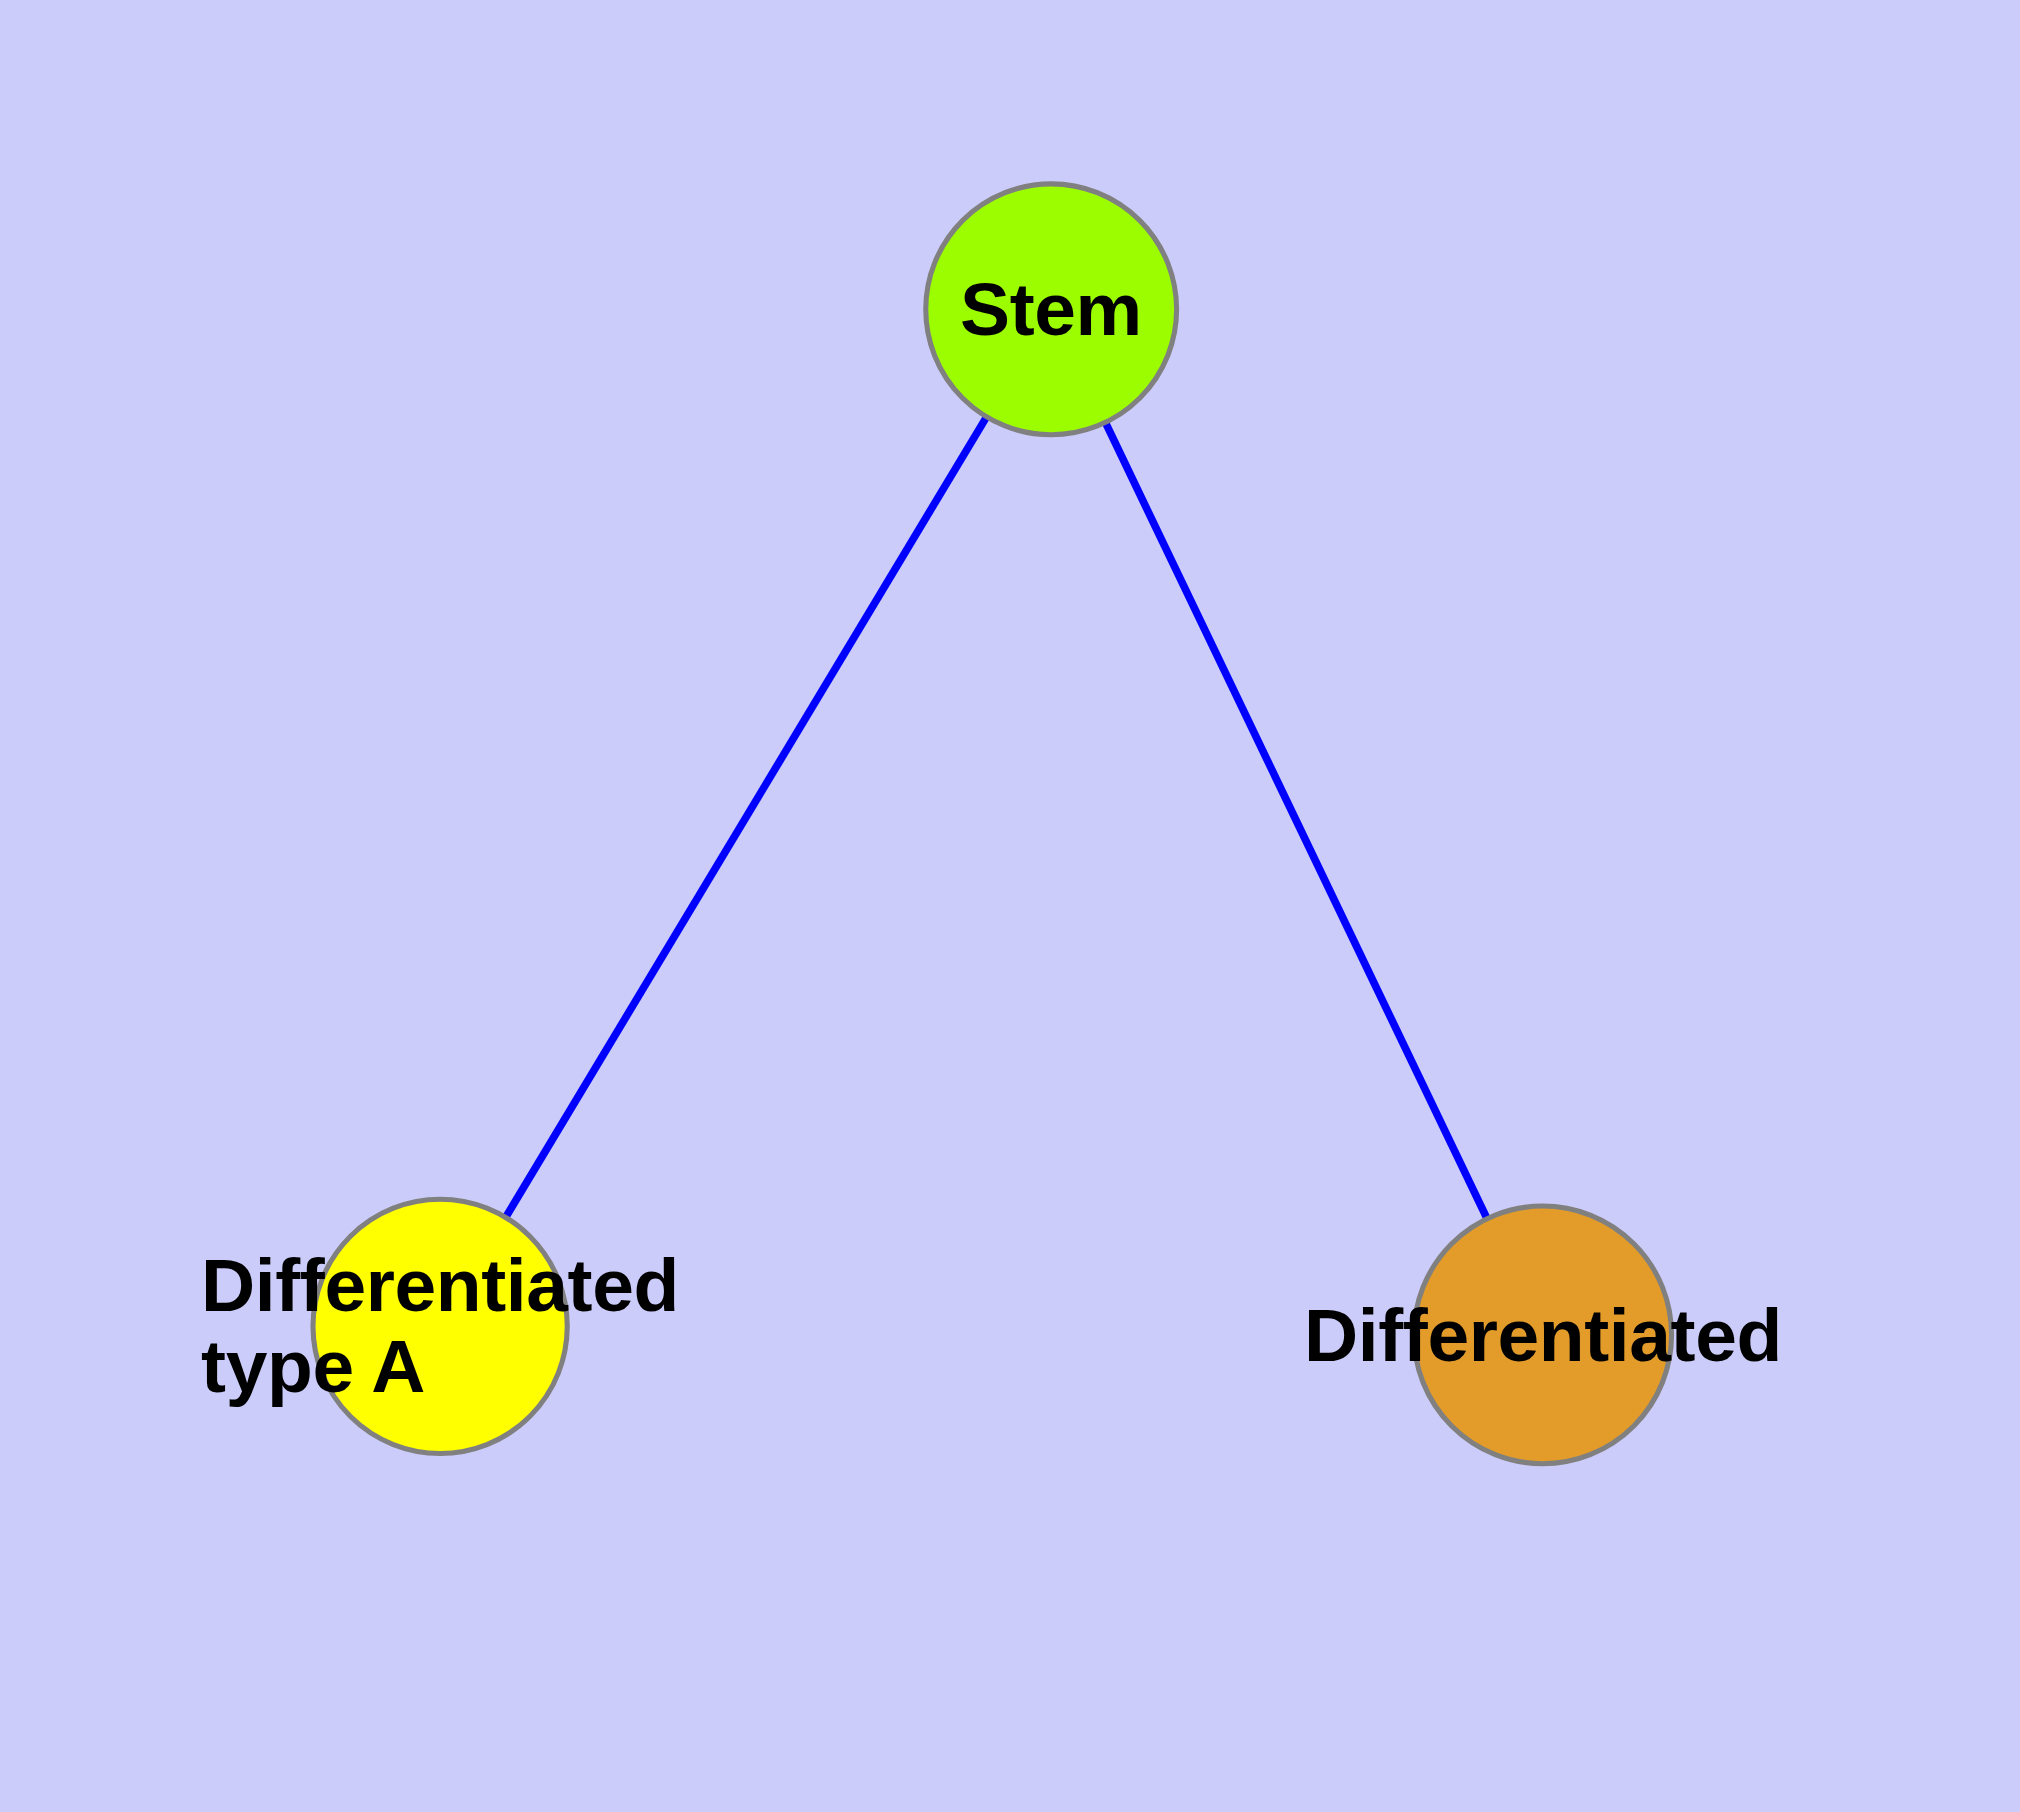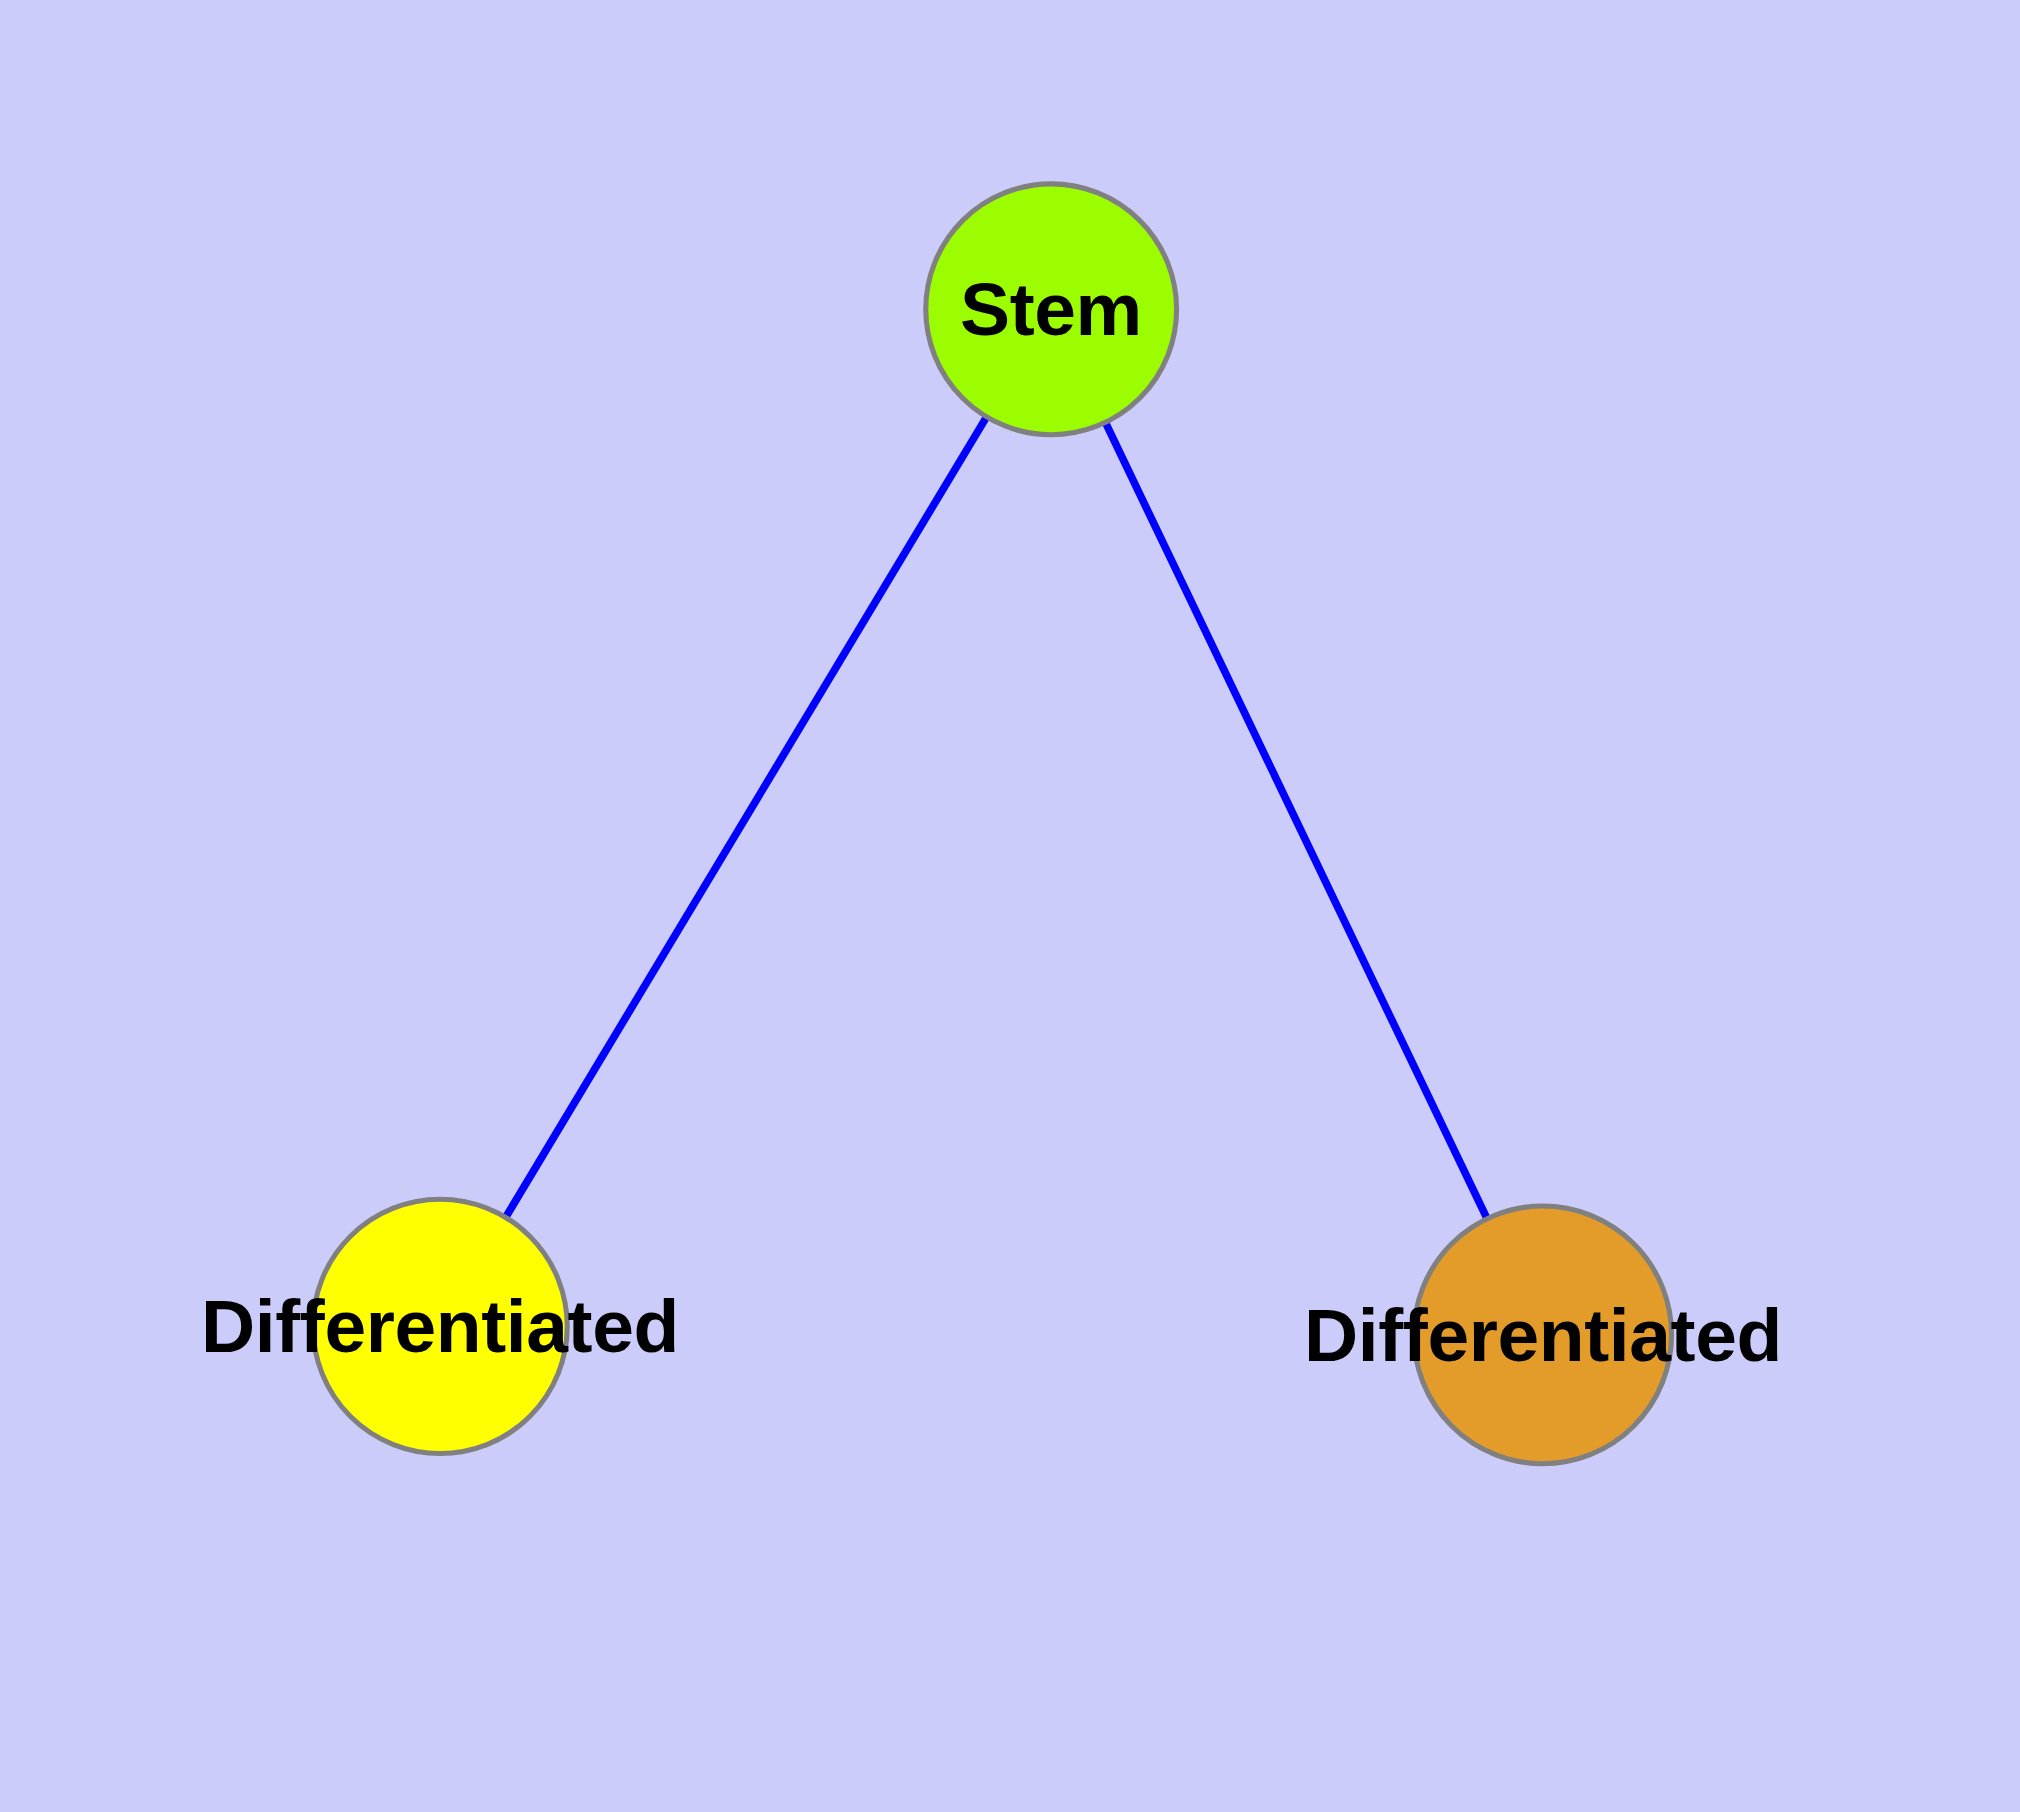--- a/index.html
+++ b/index.html
@@ -55,20 +55,21 @@
         <circle cx="1820" cy="1575" r="152" fill="#e39c29" stroke="#808080" stroke-width="6"></circle>
       </g>
   </svg>
 
   <div id="label-layer">
       <div class="node-label" style="left: 1051px; top: 309px;">
         <div>Stem</div>
       </div>
       <div class="node-label" style="left: 440px; top: 1326px;">
         <div>Differentiated</div>
+        <div>type A</div>
       </div>
       <div class="node-label" style="left: 1543px; top: 1335px;">
         <div>Differentiated</div>
       </div>
     </div>
 
 </div>
 
 
 </body></html>

